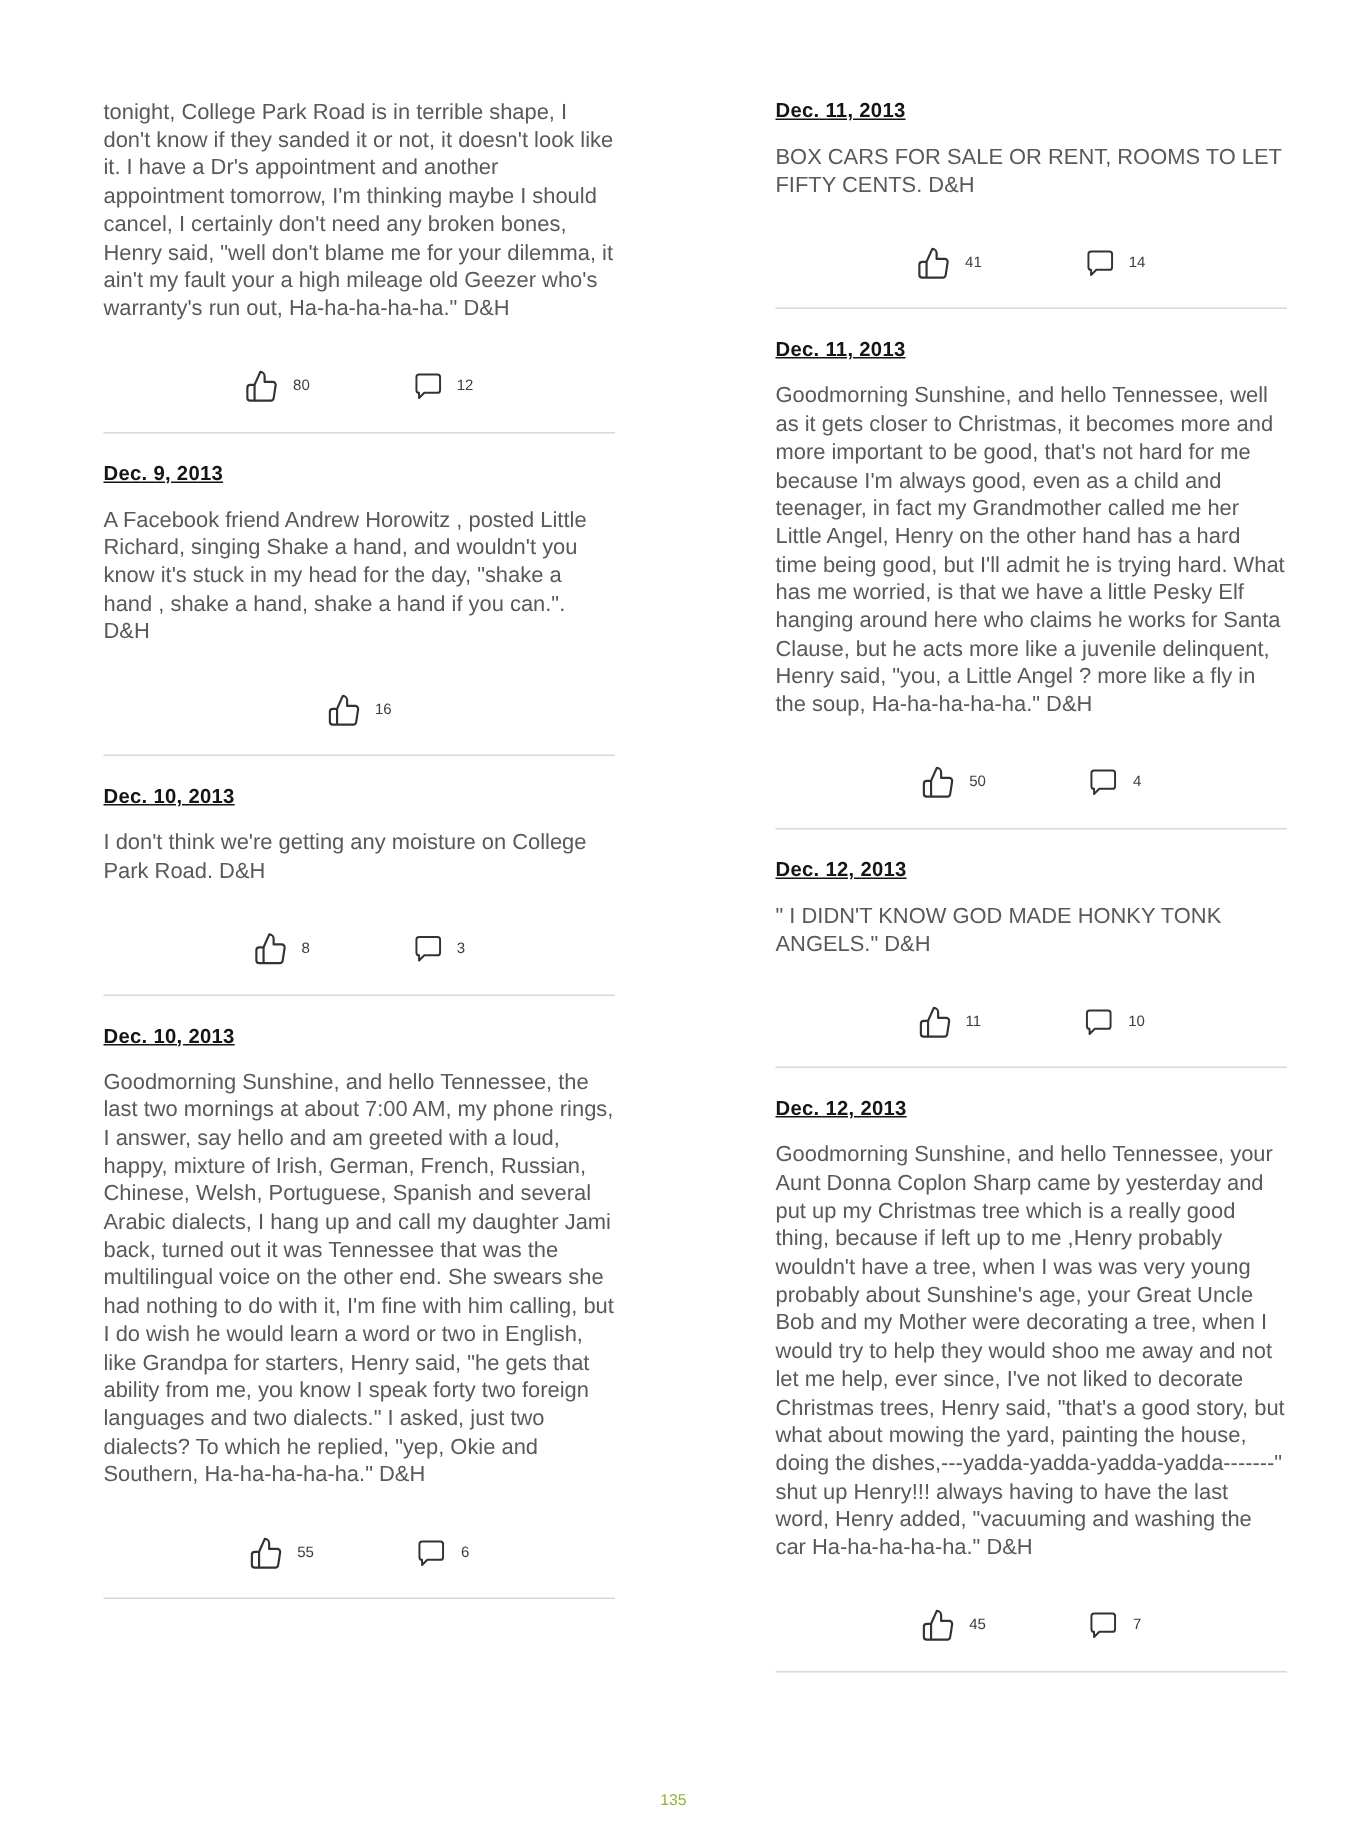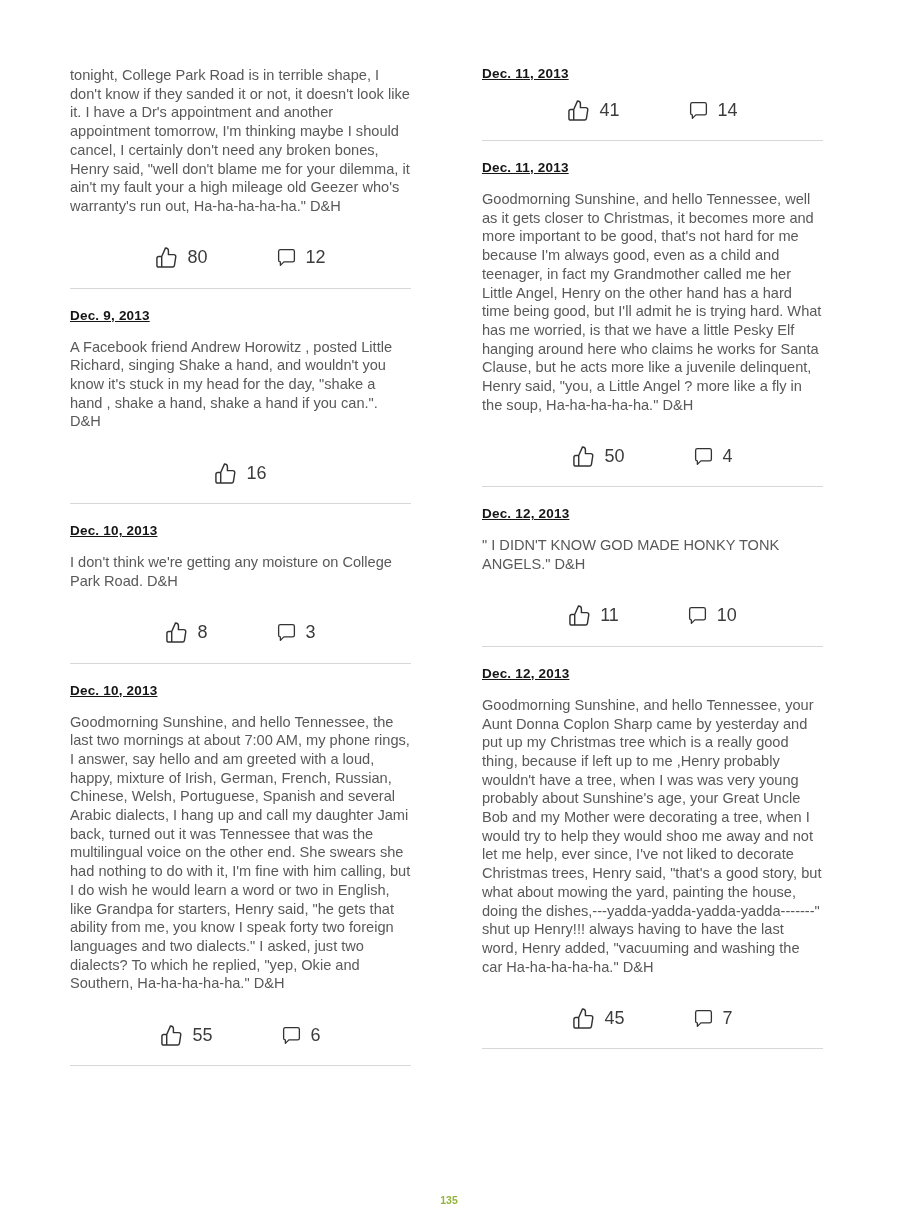--- a/index.html
+++ b/index.html
@@ -12,22 +12,23 @@
   }
   .page {
     position: relative;
     width: 898px;
     height: 1228px;
     background: #ffffff;
     overflow: hidden;
   }
   .columns {
     display: flex;
-    gap: 71px;
-    padding: 66px 0 0 70px;
+    gap: 107px;
+    padding: 66px 0 0 49px;
+    margin-left: 20px;
   }
   .column {
     width: 341px;
     flex: 0 0 341px;
   }
   .post-date {
     font-size: 13.5px;
     font-weight: 700;
     color: #151515;
     letter-spacing: 0.2px;
@@ -51,37 +52,37 @@
   .stat {
     display: flex;
     align-items: center;
     gap: 9px;
   }
   .stat .icon {
     display: inline-flex;
     align-items: center;
   }
   .stat .count {
-    font-size: 18px;
+    font-size: 10px;
     color: #3c3c3c;
   }
   .divider {
     border: none;
     border-top: 1px solid #d8d8d8;
     height: 0;
     margin: 0 0 19px 0;
   }
   .page-number {
     position: absolute;
     left: 0;
     right: 0;
     bottom: 22px;
     text-align: center;
     font-size: 10.5px;
-    font-weight: 700;
+    font-weight: 400;
     color: #93b43b;
   }
 </style>
 </head>
 <body>
 
 <div class="page">
   <div class="columns">
 
     <div class="column">
@@ -172,20 +173,21 @@
         </div>
         <hr class="divider">
       </article>
 
     </div>
 
     <div class="column">
 
       <article class="post">
         <div class="post-date">Dec. 11, 2013</div>
+        <p class="post-text">BOX CARS FOR SALE OR RENT, ROOMS TO LET FIFTY CENTS. D&amp;H</p>
         <div class="stats">
           <div class="stat">
             <span class="icon">
               <svg viewBox="0 0 24 24" width="23" height="23" fill="none" stroke="#333333" stroke-width="1.5" stroke-linecap="round" stroke-linejoin="round">
                   <path d="M14 9V5a3 3 0 0 0-3-3l-4 9v11h11.28a2 2 0 0 0 2-1.7l1.38-9a2 2 0 0 0-2-2.3zM7 22H4a2 2 0 0 1-2-2v-7a2 2 0 0 1 2-2h3"></path>
                 </svg>
             </span>
             <span class="count">41</span>
           </div>
           <div class="stat">

